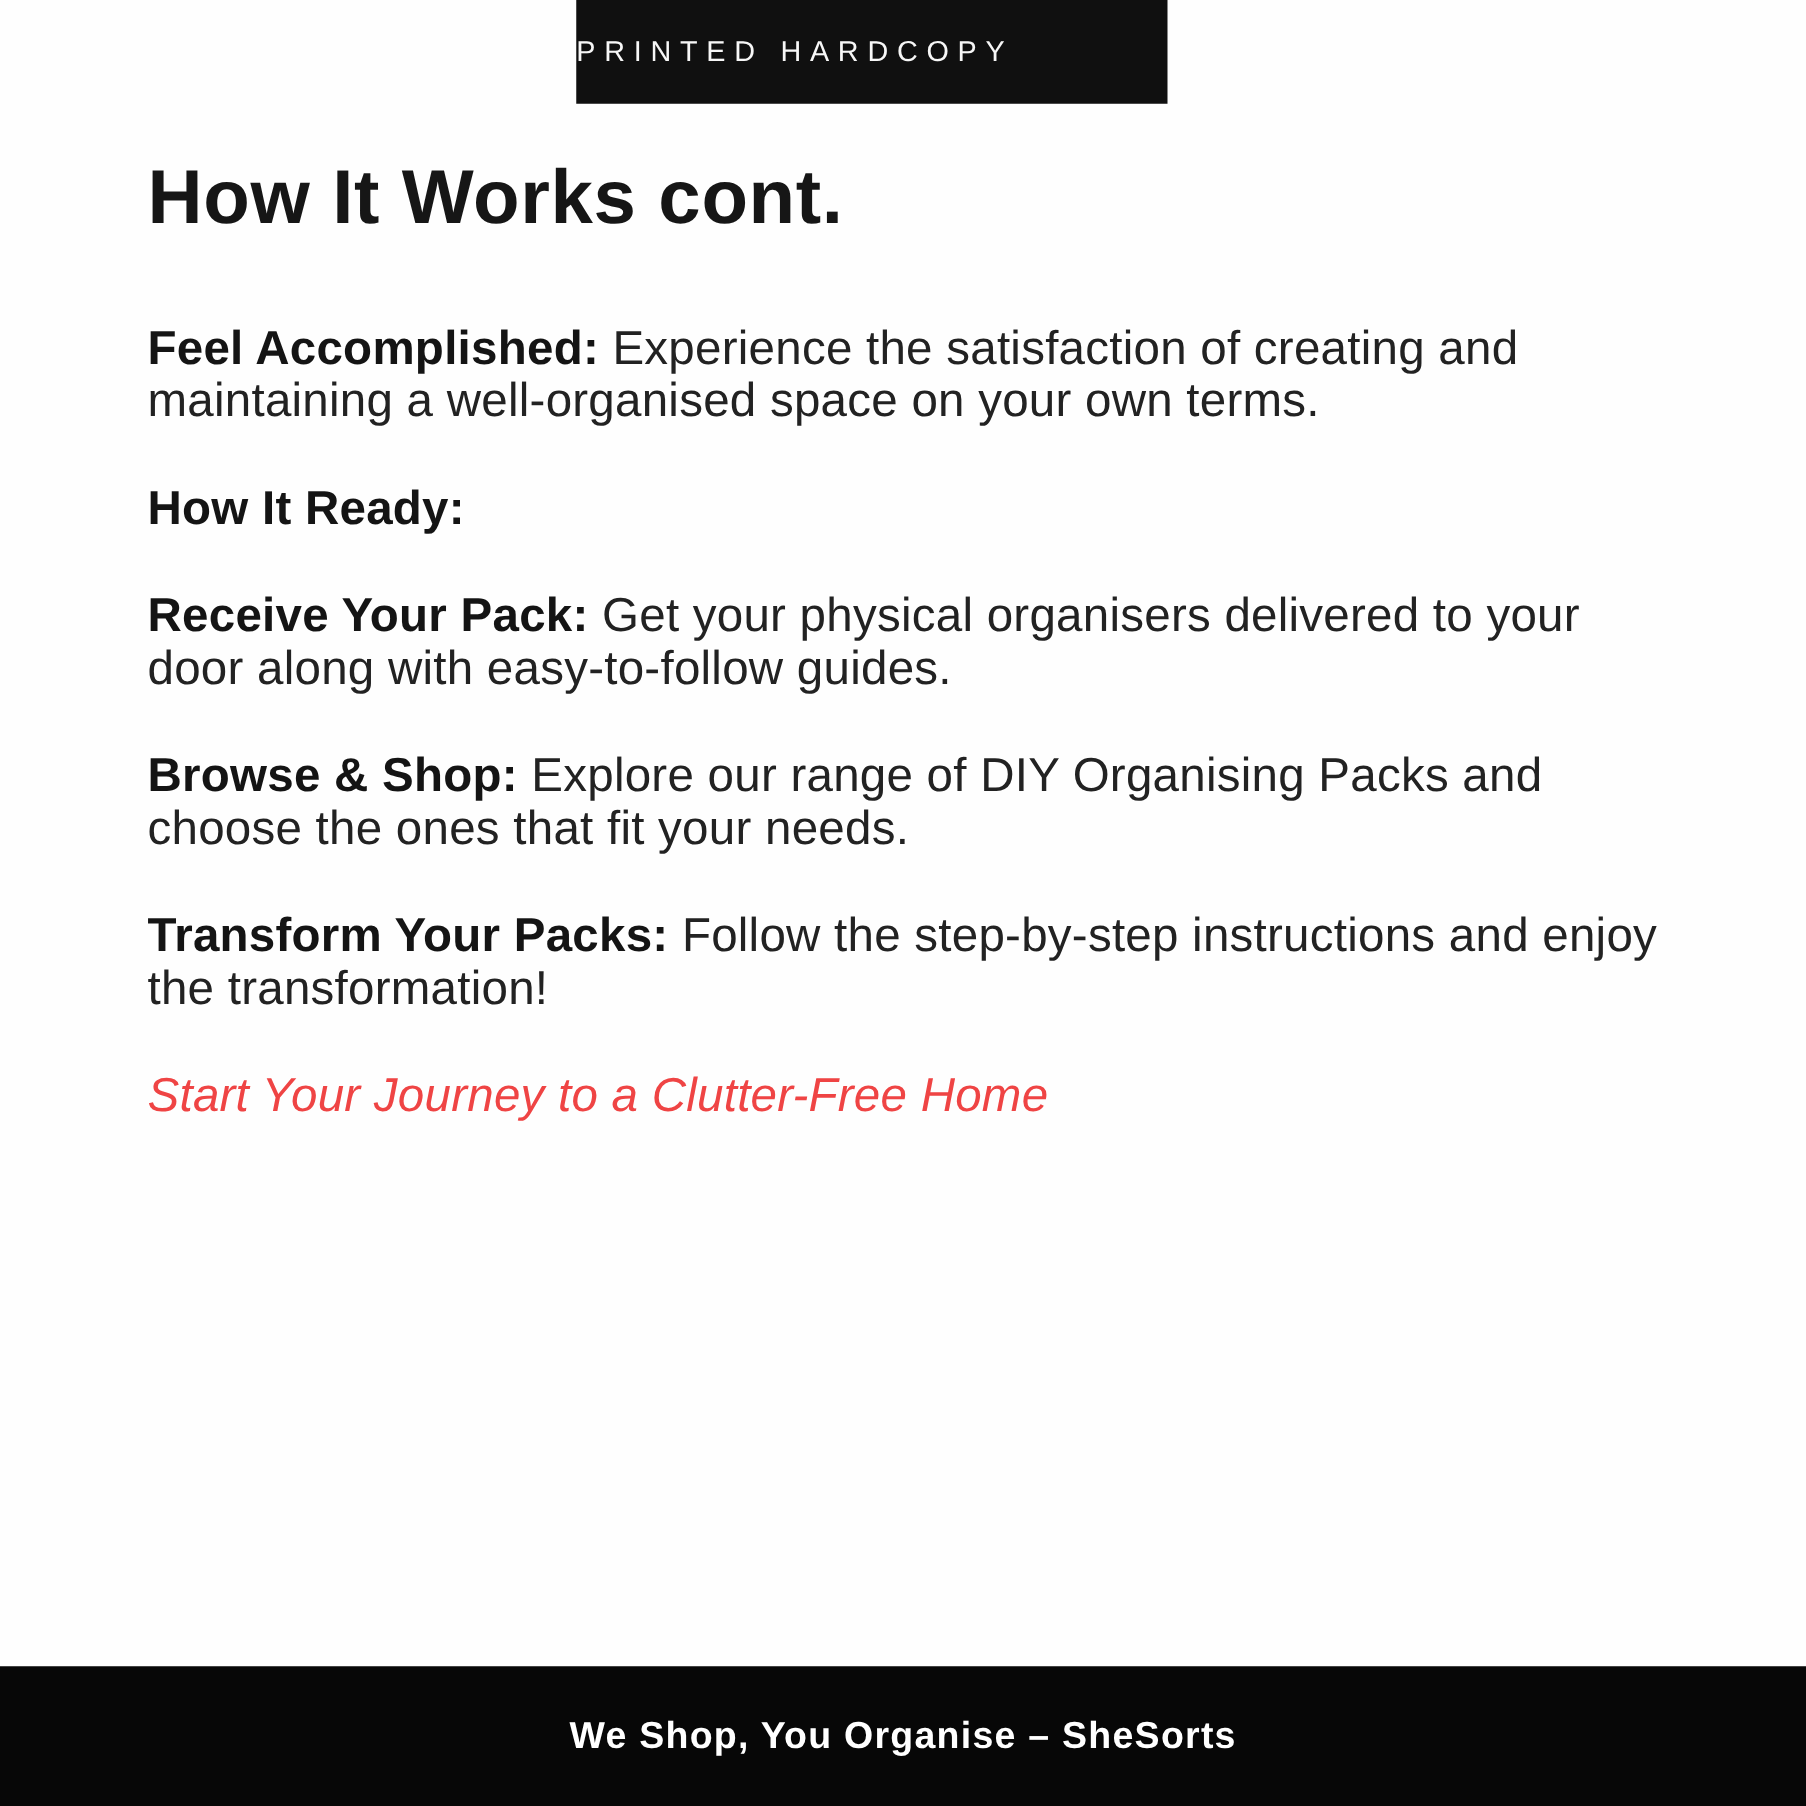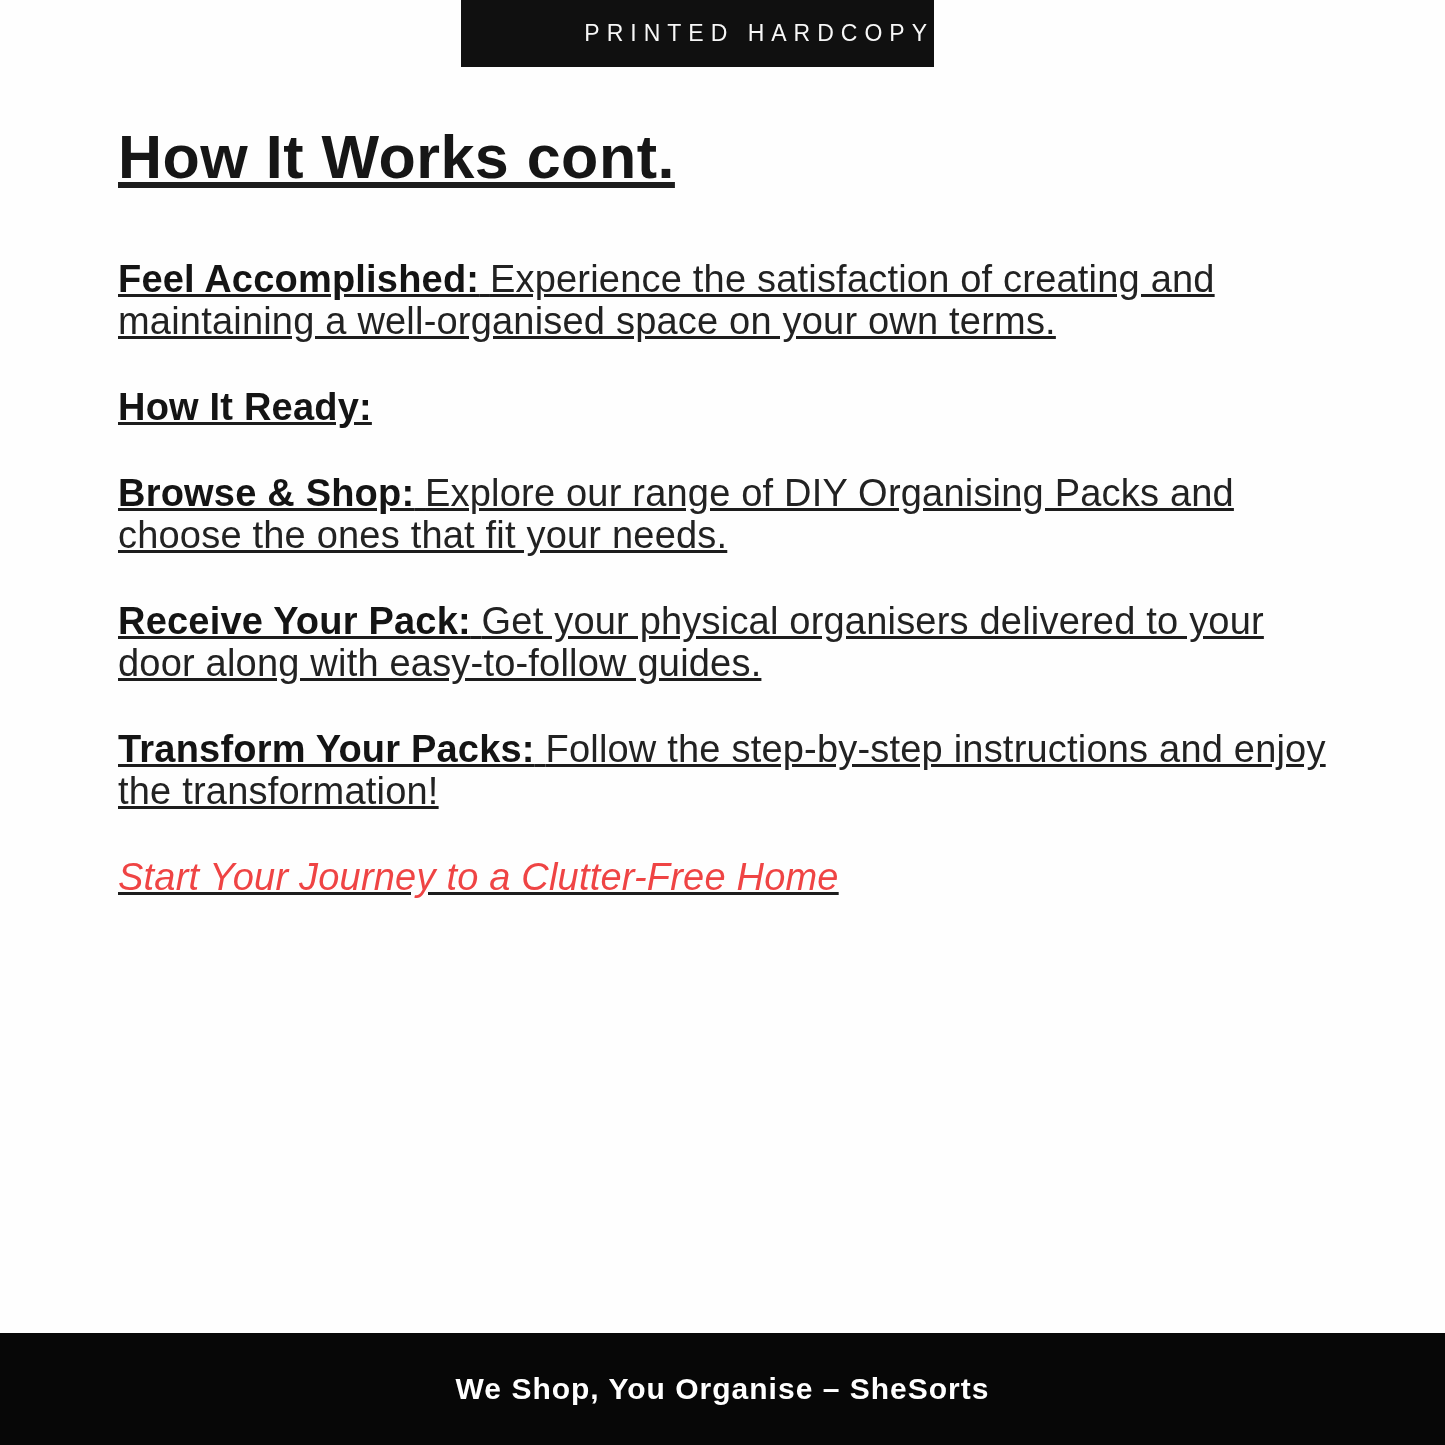--- a/index.html
+++ b/index.html
@@ -7,33 +7,32 @@
     width:1445px;height:1445px;
     background:#ffffff;
     font-family:"Liberation Sans", sans-serif;
     color:#1d1d1d;
     position:relative;
     overflow:hidden;
   }
   .page{position:relative;width:1445px;height:1445px;background:#fefefe;}
 
   .badge{
-    position:absolute;left:461px;top:0;width:473px;height:67px;
+    position:absolute;left:461px;top:0;width:473px;height:83px;
     background:#101010;
-    display:flex;align-items:center;justify-content:flex-end;
+    display:flex;align-items:center;justify-content:flex-start;
   }
   .badge span{
     color:#f7f7f7;font-size:23px;font-weight:400;
     letter-spacing:7px;text-transform:uppercase;
   }
 
   .content{
     position:absolute;left:118px;top:0;width:1215px;
     padding-top:122px;
-    text-decoration:underline;
   }
   h1.title{
     margin:0 0 66px 0;
     font-size:61px;line-height:70px;font-weight:700;color:#161616;
     letter-spacing:0.5px;
   }
   .content p{
     margin:44px 0;
     font-size:38px;line-height:42px;color:#222222;
     letter-spacing:0.2px;
@@ -84,23 +83,23 @@
     <span>PRINTED HARDCOPY</span>
   </div>
 
   <div class="content">
     <h1 class="title">How It Works cont.</h1>
 
     <p><strong>Feel Accomplished:</strong> <span>Experience the satisfaction of creating and maintaining a well-organised space on your own terms.</span></p>
 
     <p><strong>How It Ready:</strong></p>
 
+    <p><strong>Receive Your Pack:</strong> <span>Get your physical organisers delivered to your door along with easy-to-follow guides.</span></p>
+
     <p><strong>Browse &amp; Shop:</strong> <span>Explore our range of DIY Organising Packs and choose the ones that fit your needs.</span></p>
-
-    <p><strong>Receive Your Pack:</strong> <span>Get your physical organisers delivered to your door along with easy-to-follow guides.</span></p>
 
     <p><strong>Transform Your Packs:</strong> <span>Follow the step-by-step instructions and enjoy the transformation!</span></p>
 
     <p class="italic"><em>Start Your Journey to a Clutter-Free Home</em></p>
 
   </div>
 
 
   <div class="footer-bar">
     <span>We Shop, You Organise – SheSorts</span>

